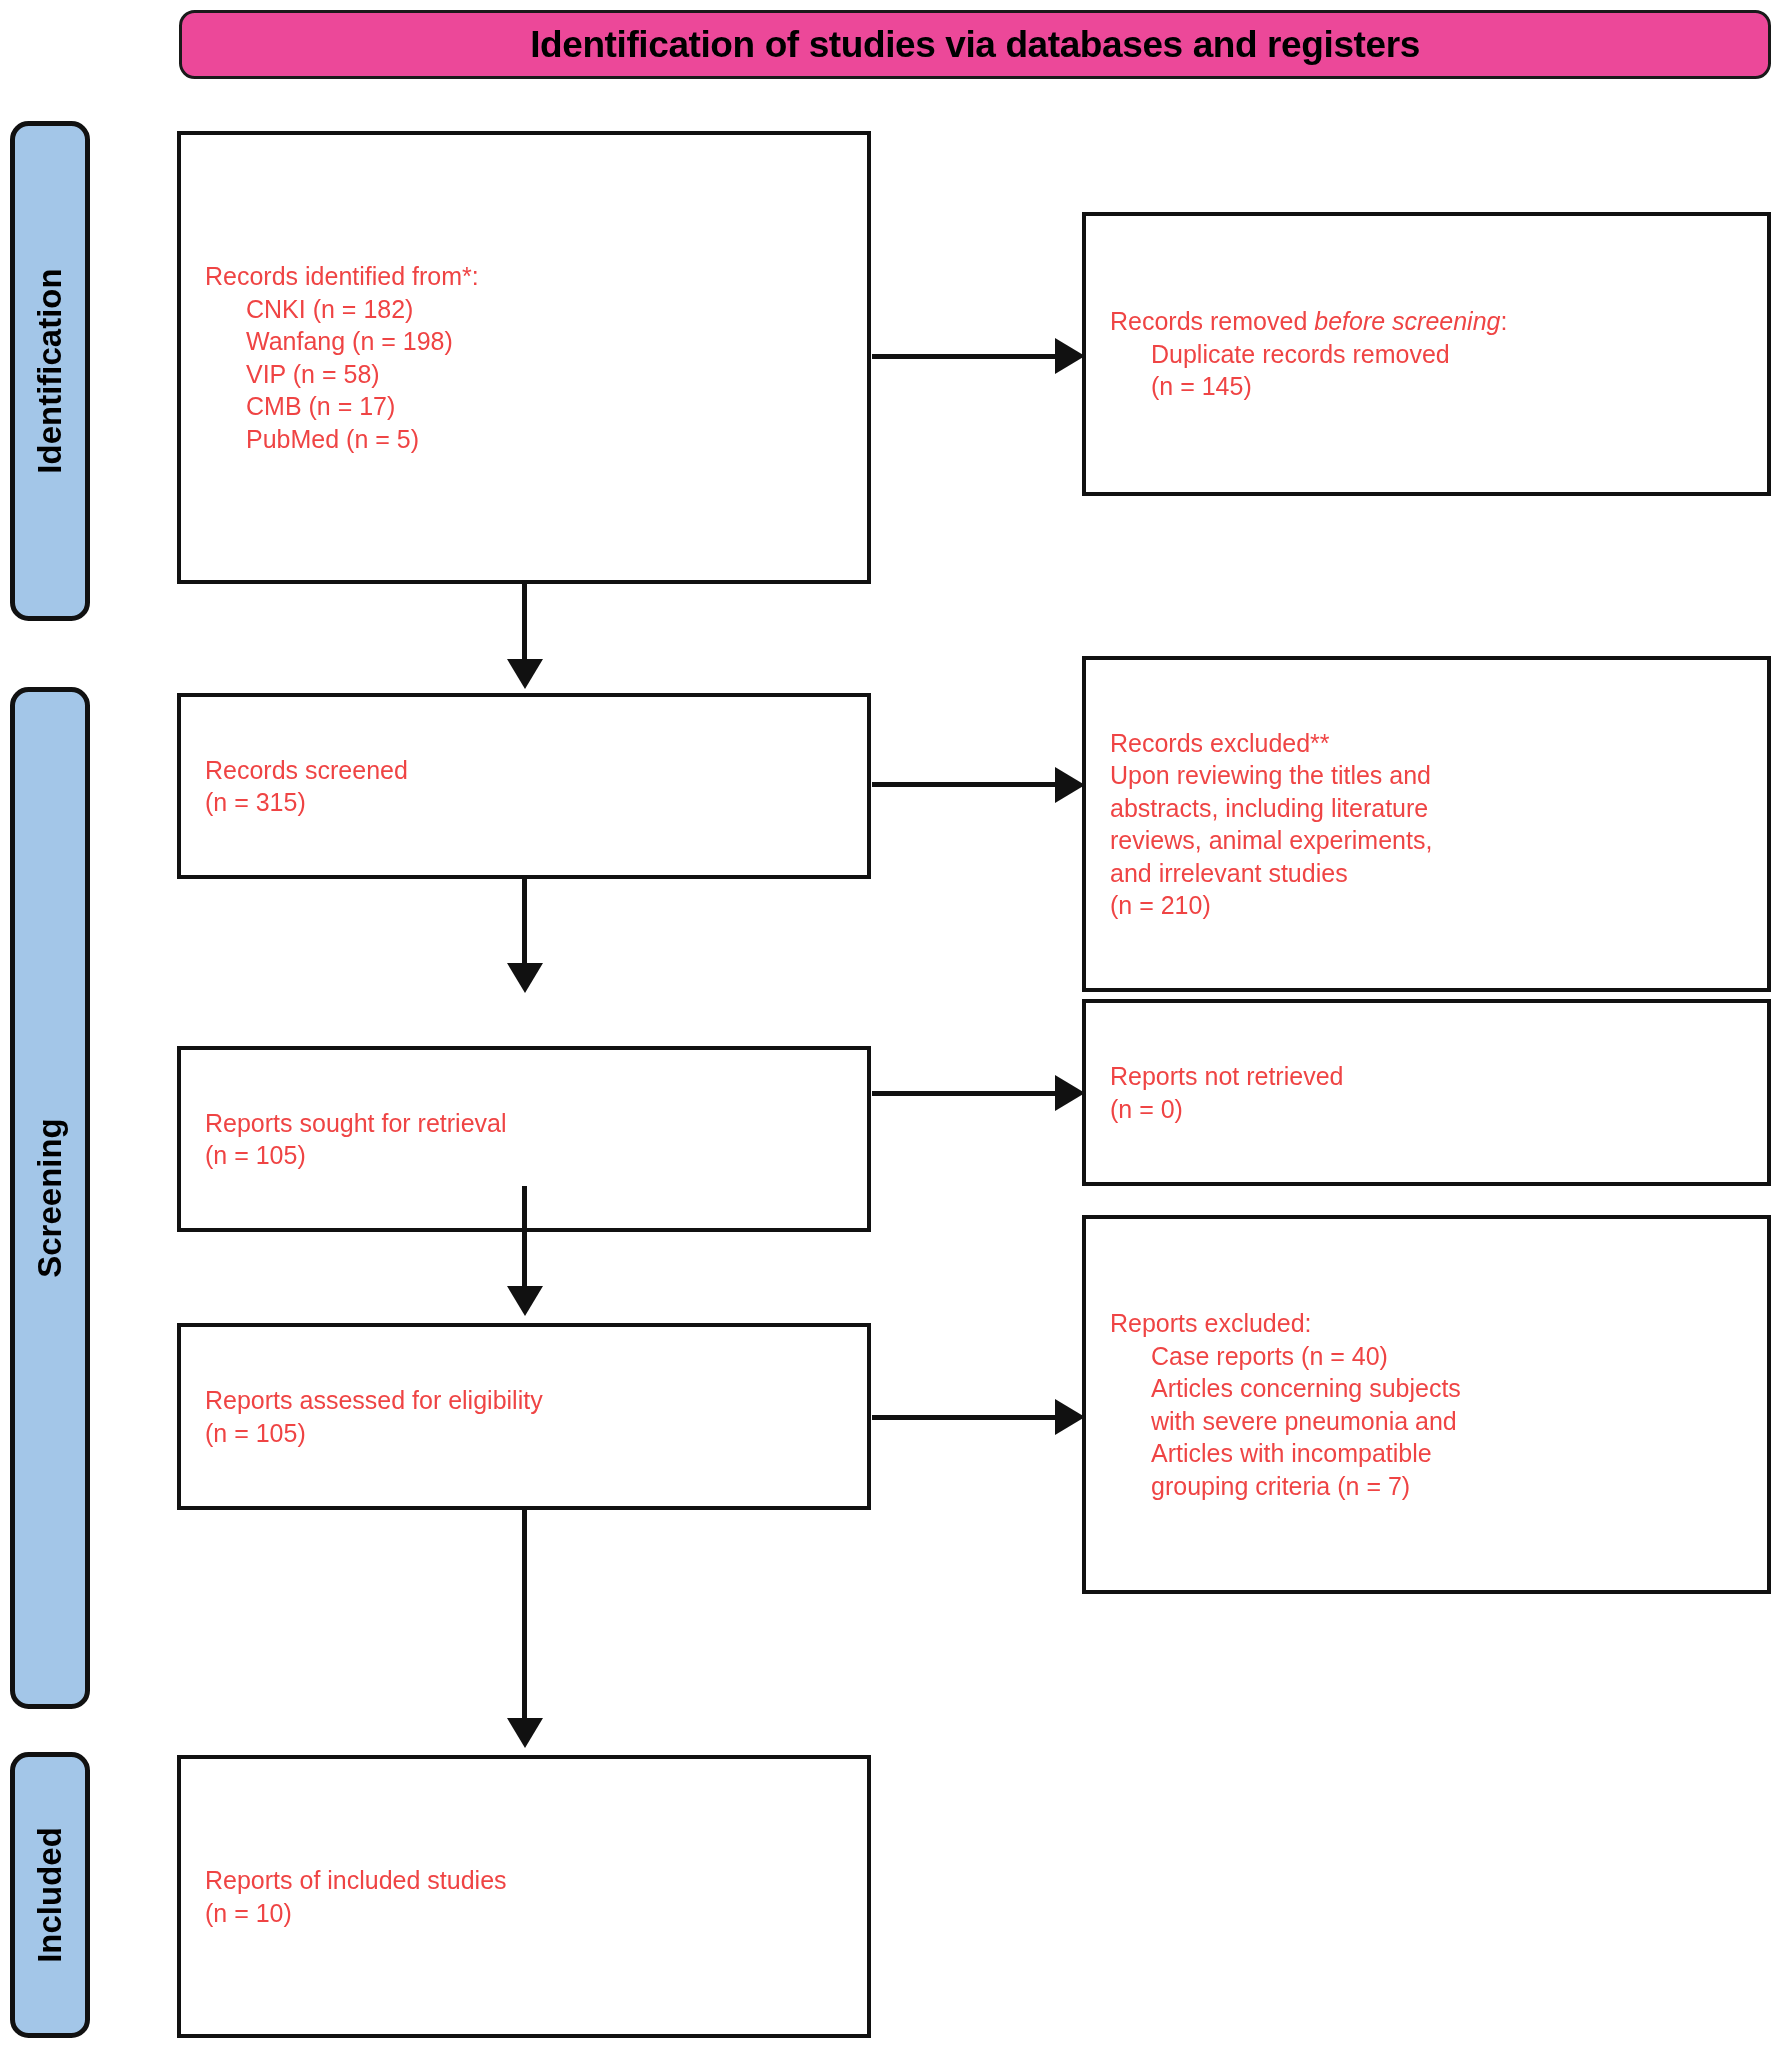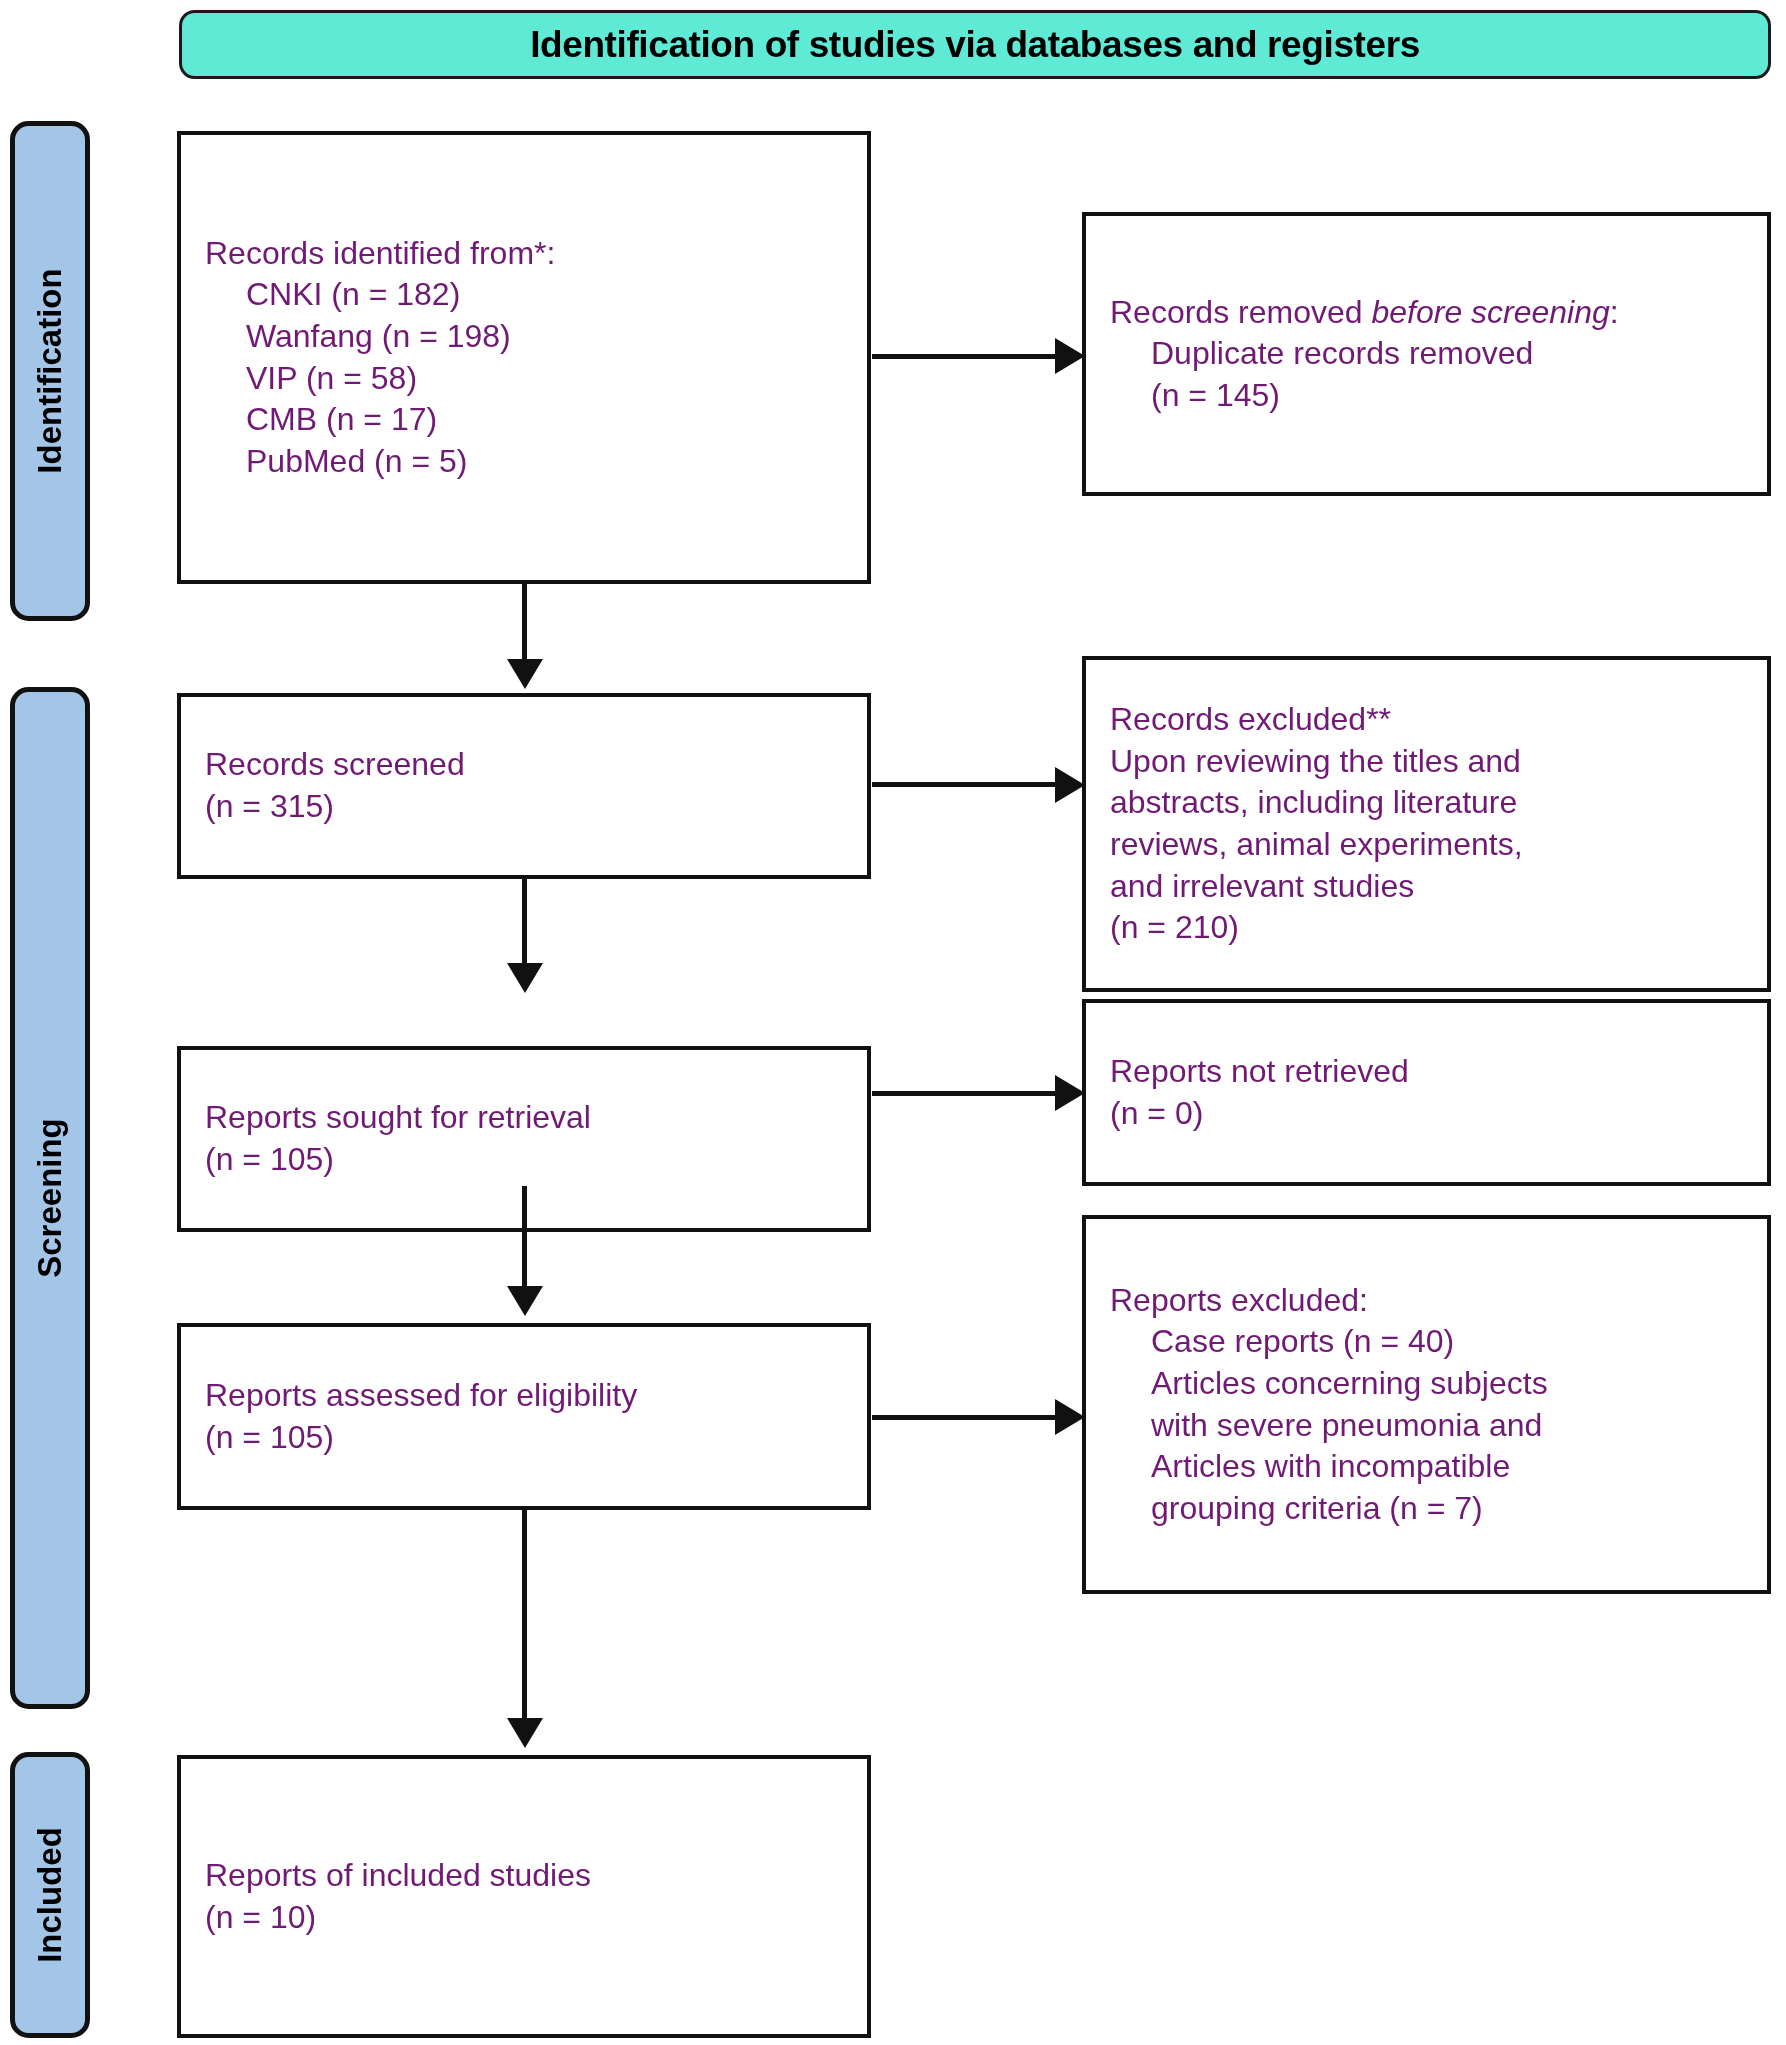--- a/index.html
+++ b/index.html
@@ -19,21 +19,21 @@
     overflow: hidden;
   }
 
   
   .banner {
     position: absolute;
     left: 179px;
     top: 10px;
     width: 1592px;
     height: 69px;
-    background: #5eead4;
+    background: #ec4899;
     border: 3.6px solid #1a1a1a;
     border-radius: 15.7px;
     box-sizing: border-box;
     display: flex;
     align-items: center;
     justify-content: center;
   }
   .banner-text {
     font-size: 37px;
     font-weight: bold;
@@ -73,23 +73,23 @@
     position: absolute;
     background: #ffffff;
     border: 4.3px solid #111111;
     box-sizing: border-box;
     display: flex;
     align-items: center;
   }
   .box-text {
     padding-left: 24px;
     padding-right: 13px;
-    font-size: 32px;
+    font-size: 25px;
     line-height: 1.30;
-    color: #701a75;
+    color: #ef4444;
     width: 100%;
     box-sizing: border-box;
   }
   .indent { padding-left: 41px; display: block; }
   .ital { font-style: italic; }
 
   
   #box-identified   { left: 177px; top: 131px;  width: 694px;  height: 453px; }
   #box-screened     { left: 177px; top: 693px;  width: 694px;  height: 186px; }
   #box-sought       { left: 177px; top: 1000px; width: 694px;  height: 186px; margin-top: 46px; }

